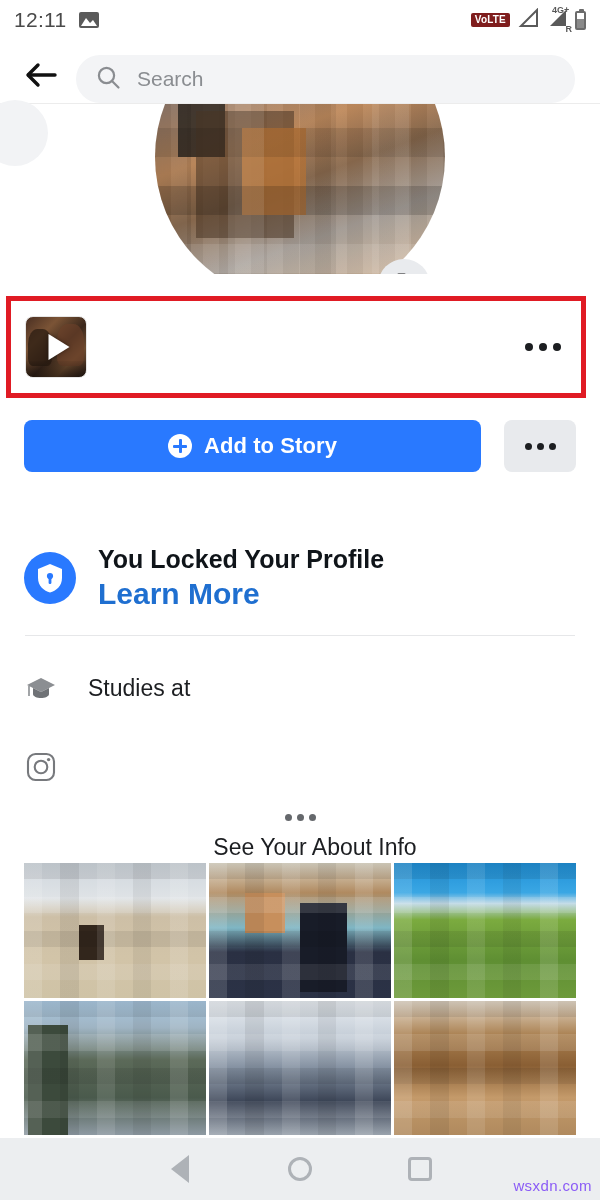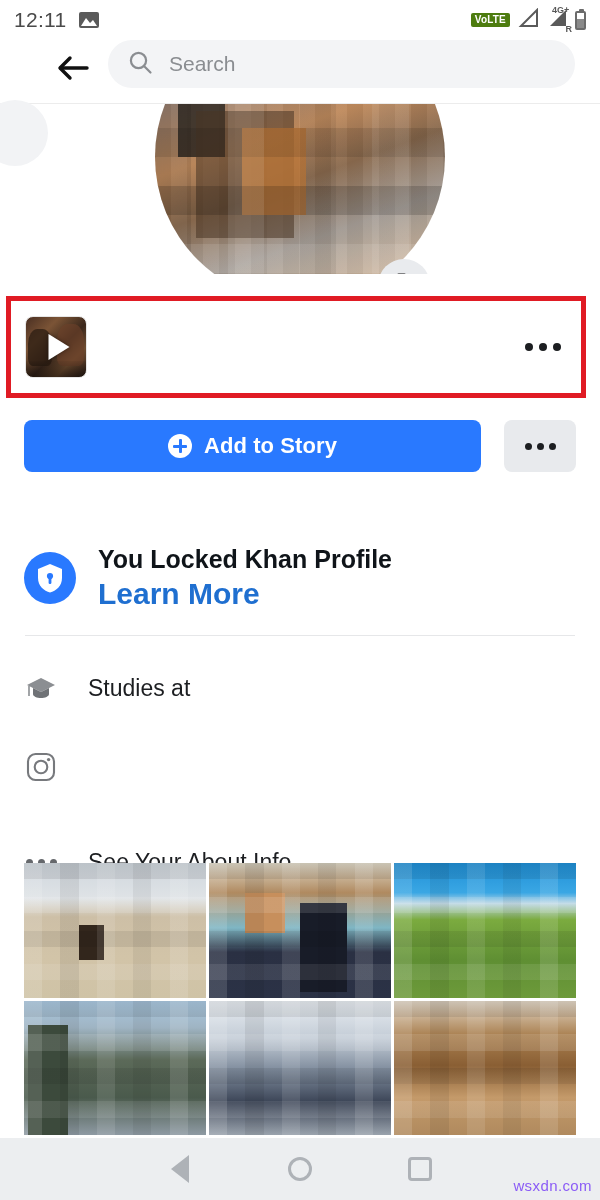--- a/index.html
+++ b/index.html
@@ -19,21 +19,21 @@
     text-align: center;
   }
   .sb-time {
     font-size: 21px; color: #4a4a4a; letter-spacing: .3px;
     font-family: "Liberation Sans", sans-serif;
   }
   .sb-left-icons { display: flex; align-items: center; margin-left: 12px; }
   .sb-photo-icon { width: 20px; height: 16px; }
   .sb-right { margin-left: auto; display: flex; align-items: center; gap: 7px; }
   .volte-badge {
-    background: #4d7c0f; color: #fff; font-size: 10px; font-weight: bold;
+    background: #7f1d1d; color: #fff; font-size: 10px; font-weight: bold;
     padding: 2px 4px; border-radius: 2px; letter-spacing: .2px;
     font-family: "Liberation Sans", sans-serif; line-height: 1;
   }
   .sig { display: block; }
   .sb-4g { position: relative; }
   .sb-4g .lbl {
     position: absolute; top: -3px; left: 6px; font-size: 9px; color: #585858;
     font-weight: bold;
   }
   .sb-4g .rlbl {
@@ -45,23 +45,22 @@
     position: relative; background: linear-gradient(to bottom,#fff 0 42%,#8a8a8a 42% 100%);
   }
   .batt:before {
     content:""; position:absolute; top:-4px; left:2px; width:5px; height:3px;
     background:#6b6b6b; border-radius:1px;
   }
 
   
   .header {
     position: absolute; top: 40px; left: 0; width: 600px; height: 64px;
-    display: flex; align-items: flex-start; background: #fff;
+    display: flex; align-items: flex-end; background: #fff;
     border-bottom: 1px solid #ececec;
-    padding-left: 32px;
   }
   .back-btn {
     width: 56px; height: 56px; margin-left: 14px;
     display: flex; align-items: center; justify-content: center; cursor: pointer;
   }
   .searchbar {
     margin-left: 6px; flex: 1; margin-right: 25px; height: 48px;
     background: #f3f4f6; border-radius: 24px;
     display: flex; align-items: center; padding: 0 20px; cursor: text;
   }
@@ -215,21 +214,21 @@
 
   
   .about-row {
     position: absolute; left: 24px; width: 552px; height: 44px;
     display: flex; align-items: center;
   }
   .about-icon { width: 34px; flex: 0 0 34px; display: flex; align-items: center; justify-content: center; }
   .about-label { margin-left: 30px; font-size: 23px; color: #1c1e21; }
   .row-studies { top: 658px; align-items: flex-end; }
   .row-ig      { top: 745px; }
-  .row-about   { top: 840px; }
+  .row-about   { top: 800px; flex-direction: column; }
   .ellipsis-icon { display:flex; gap:5px; }
   .ellipsis-icon i { width:7px; height:7px; border-radius:50%; background:#65686c; display:block; }
 
   
   .grid {
     position: absolute; left: 24px; top: 863px; width: 552px; height: 272px;
     display: grid; grid-template-columns: repeat(3, 1fr);
     grid-template-rows: repeat(2, 1fr); gap: 3px; overflow: hidden;
     background: #fff;
   }
@@ -380,21 +379,21 @@
 
   <div class="locked">
     <div class="shield">
       <svg width="30" height="32" viewBox="0 0 30 32">
         <path d="M15 2 L27 7 V16 C27 24 21 29 15 30.5 C9 29 3 24 3 16 V7 Z" fill="#ffffff"></path>
         <circle cx="15" cy="14" r="3.1" fill="#2979ff"></circle>
         <rect x="13.6" y="15" width="2.8" height="7" rx="1.2" fill="#2979ff"></rect>
       </svg>
     </div>
     <div class="locked-text">
-      <div class="locked-title">You Locked Khan Profile</div>
+      <div class="locked-title">You Locked Your Profile</div>
       <div class="learn-more">Learn More</div>
     </div>
   </div>
 
   <div class="divider"></div>
 
   <div class="about-row row-studies">
     <span class="about-icon">
       <svg width="32" height="28" viewBox="0 0 32 28">
         <path d="M16 4 L30 11 L16 18 L2 11 Z" fill="#8b8e92"></path>

